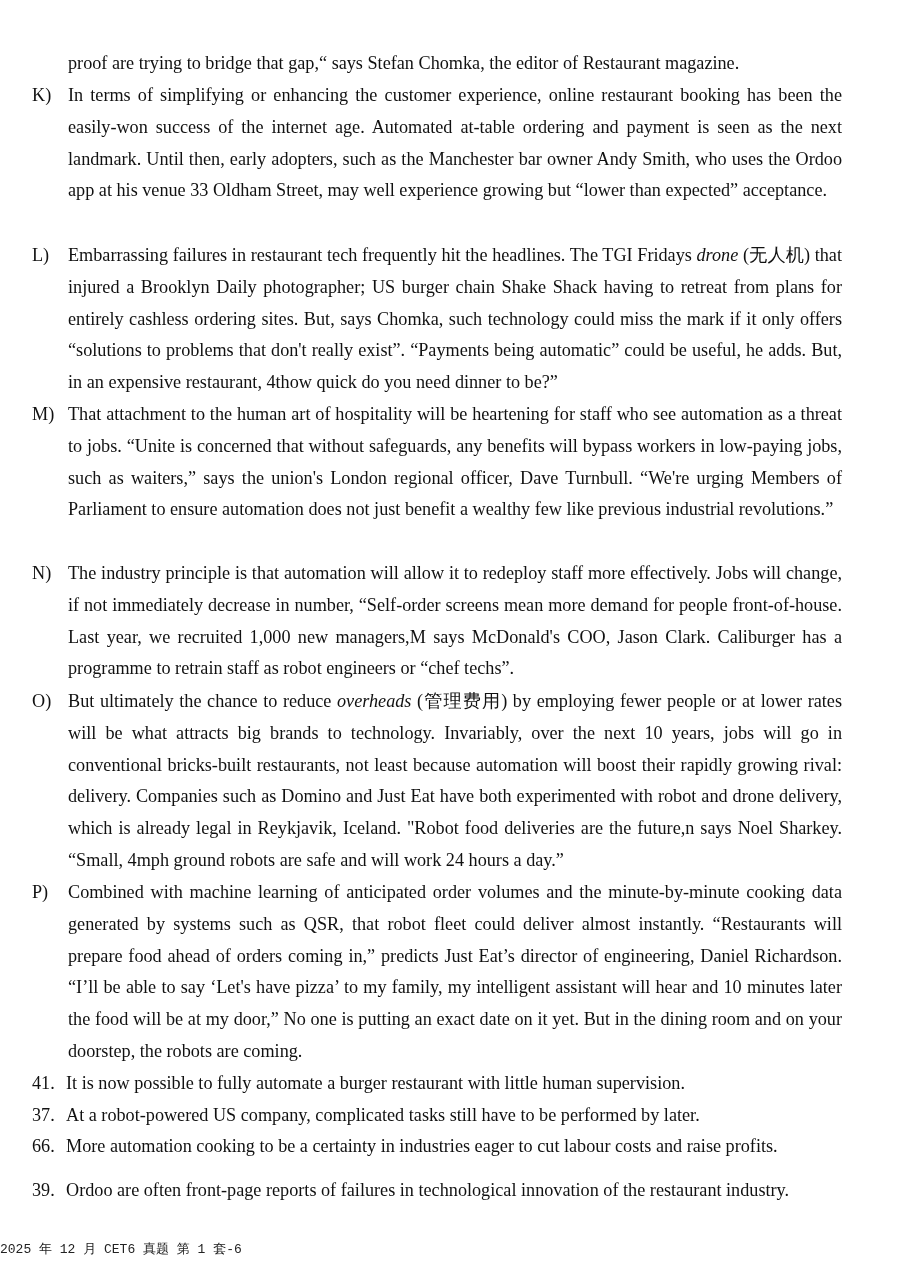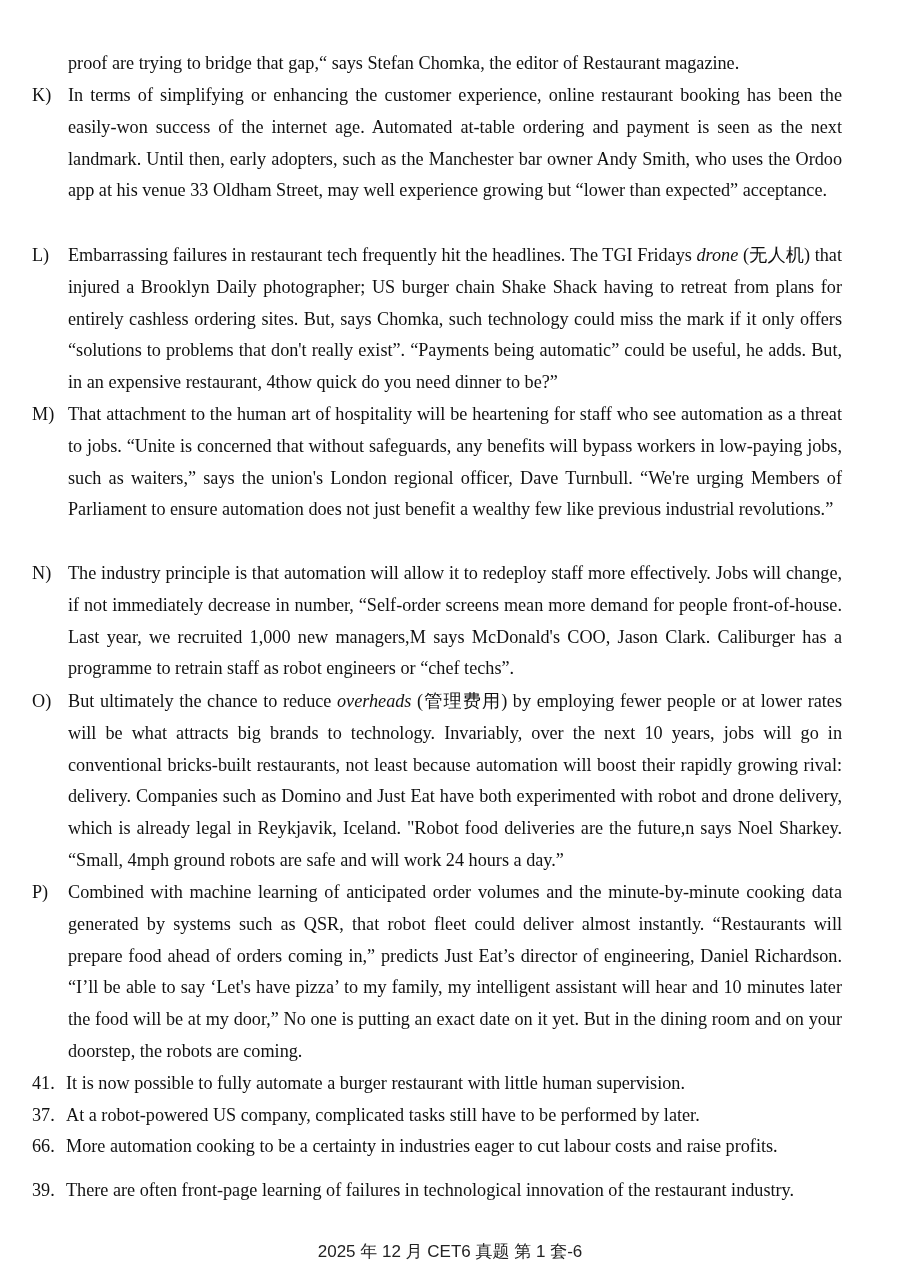--- a/index.html
+++ b/index.html
@@ -23,22 +23,22 @@
   .para .body::after { content: ""; }
   .cont { position: absolute; left: 68px; width: 774px; font-size: 18.2px; line-height: 31.8px; }
   .q {
     position: absolute; left: 32px; width: 820px;
     font-size: 18.2px; line-height: 31.8px;
   }
   .q .num { position: absolute; left: 0; top: 0; width: 34px; }
   .q .txt { margin-left: 34px; display: block; }
   .footer {
     position: absolute; left: 0; width: 900px; top: 1240px;
-    text-align: center; font-family: Liberation Sans, sans-serif;
-    font-size: 17px; color: #222;
+    font-family: Liberation Mono, monospace;
+    font-size: 13px; color: #222;
   }
   i { font-style: italic; }
 </style>
 </head>
 <body>
 
 <div class="page">
 
   <div class="cont" style="top:48px;">proof are trying to bridge that gap,“ says Stefan Chomka, the editor of Restaurant magazine.</div>
 
@@ -79,17 +79,17 @@
   <div class="q" style="top:1100px;">
     <span class="num">37.</span>
     <span class="txt">At a robot-powered US company, complicated tasks still have to be performed by later.</span>
   </div>
   <div class="q" style="top:1131px;">
     <span class="num">66.</span>
     <span class="txt">More automation cooking to be a certainty in industries eager to cut labour costs and raise profits.</span>
   </div>
   <div class="q" style="top:1163px;margin-top:12px;">
     <span class="num">39.</span>
-    <span class="txt">There are often front-page learning of failures in technological innovation of the restaurant industry.</span>
+    <span class="txt">Ordoo are often front-page reports of failures in technological innovation of the restaurant industry.</span>
   </div>
 
   <div class="footer">2025 年 12 月 CET6 真题  第 1 套-6</div>
 </div>
 
 </body></html>

